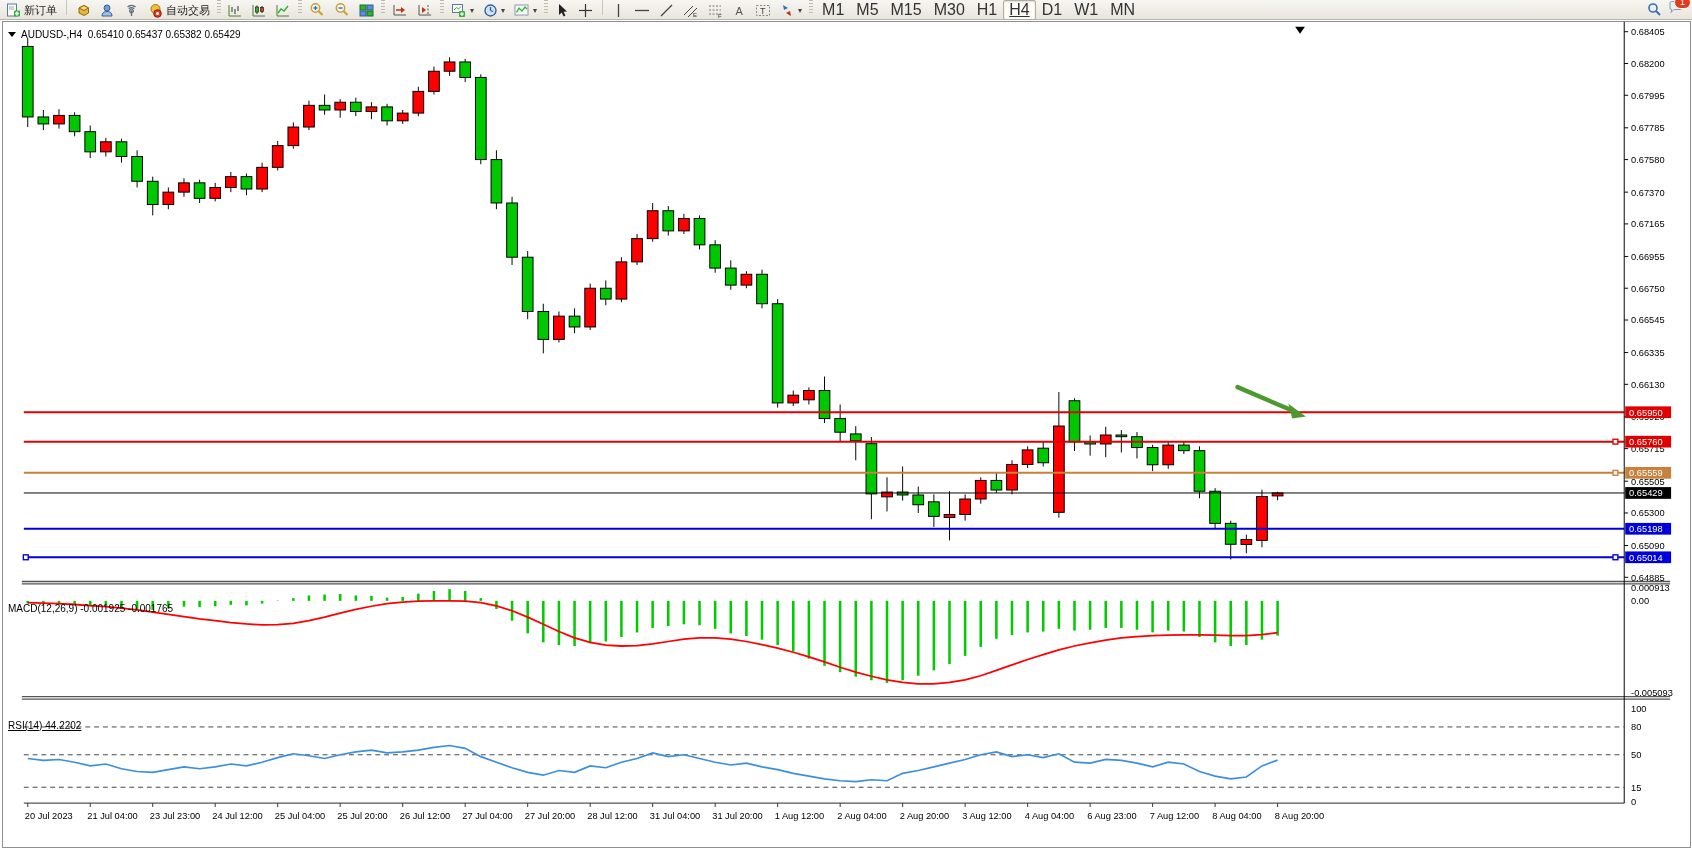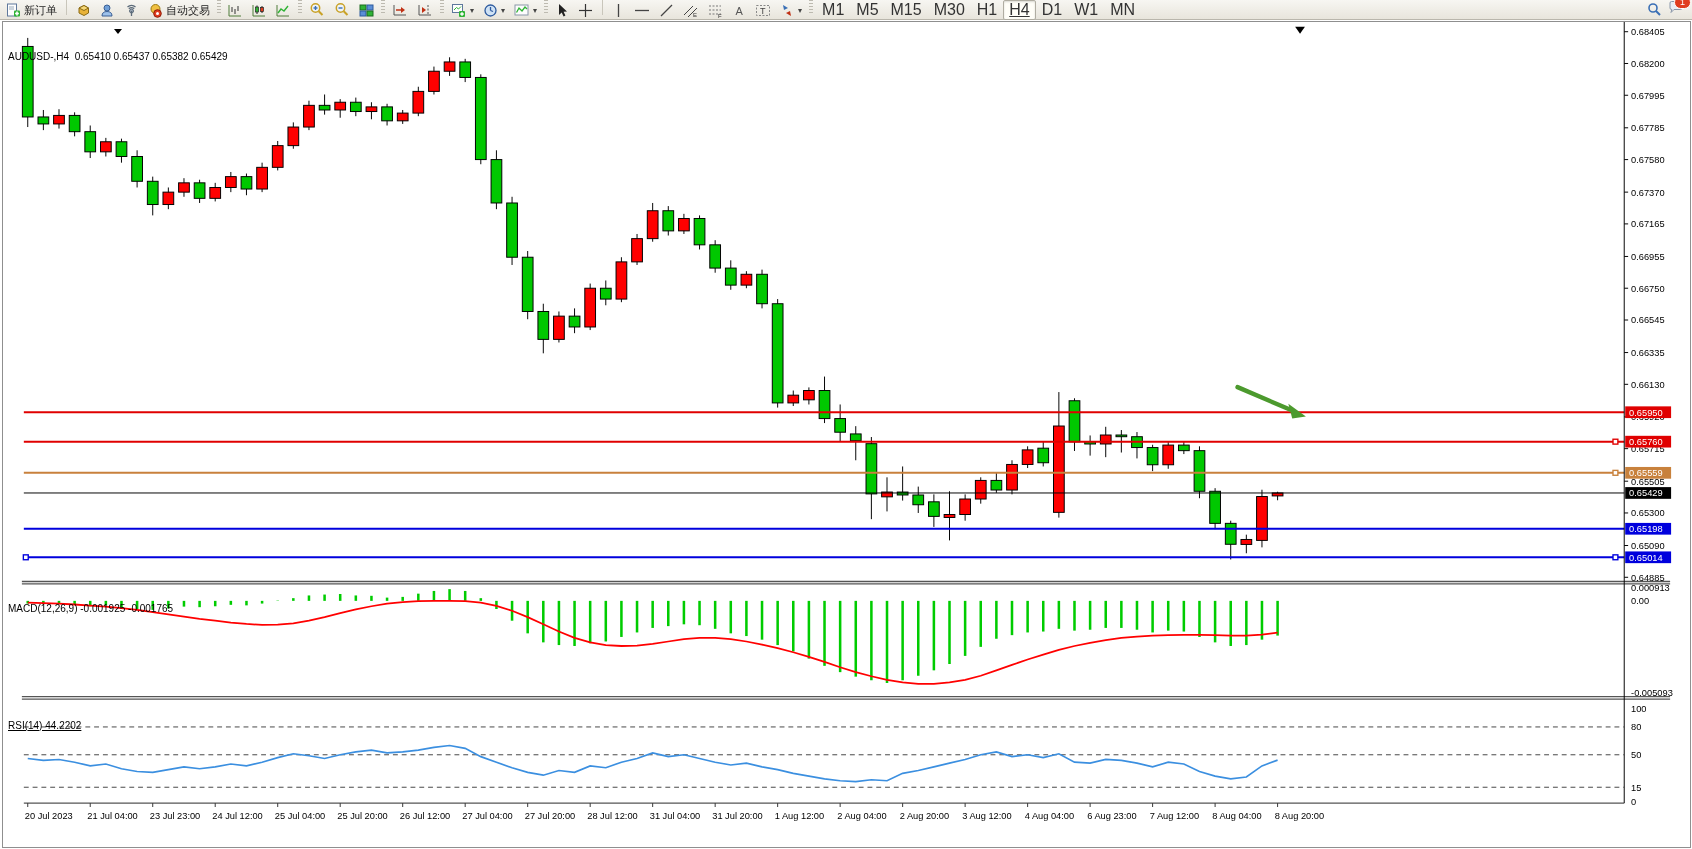--- a/index.html
+++ b/index.html
@@ -18,21 +18,21 @@
   #tb-right{margin-left:auto;display:flex;align-items:center;gap:6px;padding-right:6px;}
   .badge{position:absolute;top:-4px;right:-7px;background:#e03c1e;color:#fff;
     border-radius:7px;font-size:9px;min-width:11px;height:11px;line-height:11px;
     text-align:center;padding:0 2px;border:1px solid #fff;}
   
   #chartwin{position:absolute;left:0;top:20px;width:1692px;height:829px;background:#fff;}
   #chartwin .winborder{position:absolute;left:2px;top:1px;right:1px;bottom:1px;
     border:1px solid #8f8f8f;pointer-events:none;}
   #chart-svg{position:absolute;left:0;top:0;}
   .overlay-label{position:absolute;font-size:10px;color:#000;white-space:pre;}
-  #chart-title{left:8px;top:9px;display:flex;align-items:center;gap:17px;flex-direction:column;}
+  #chart-title{left:8px;top:9px;display:flex;align-items:center;gap:5px;}
   .tri-down{width:0;height:0;border-left:4px solid transparent;border-right:4px solid transparent;
     border-top:5px solid #000;display:inline-block;}
   #macd-title{left:8px;top:583px;}
   #rsi-title{left:8px;top:700px;text-decoration:underline;}
   text{font-family:"Liberation Sans",sans-serif;}
 </style>
 </head>
 <body>
 
 <div id="toolbar">

